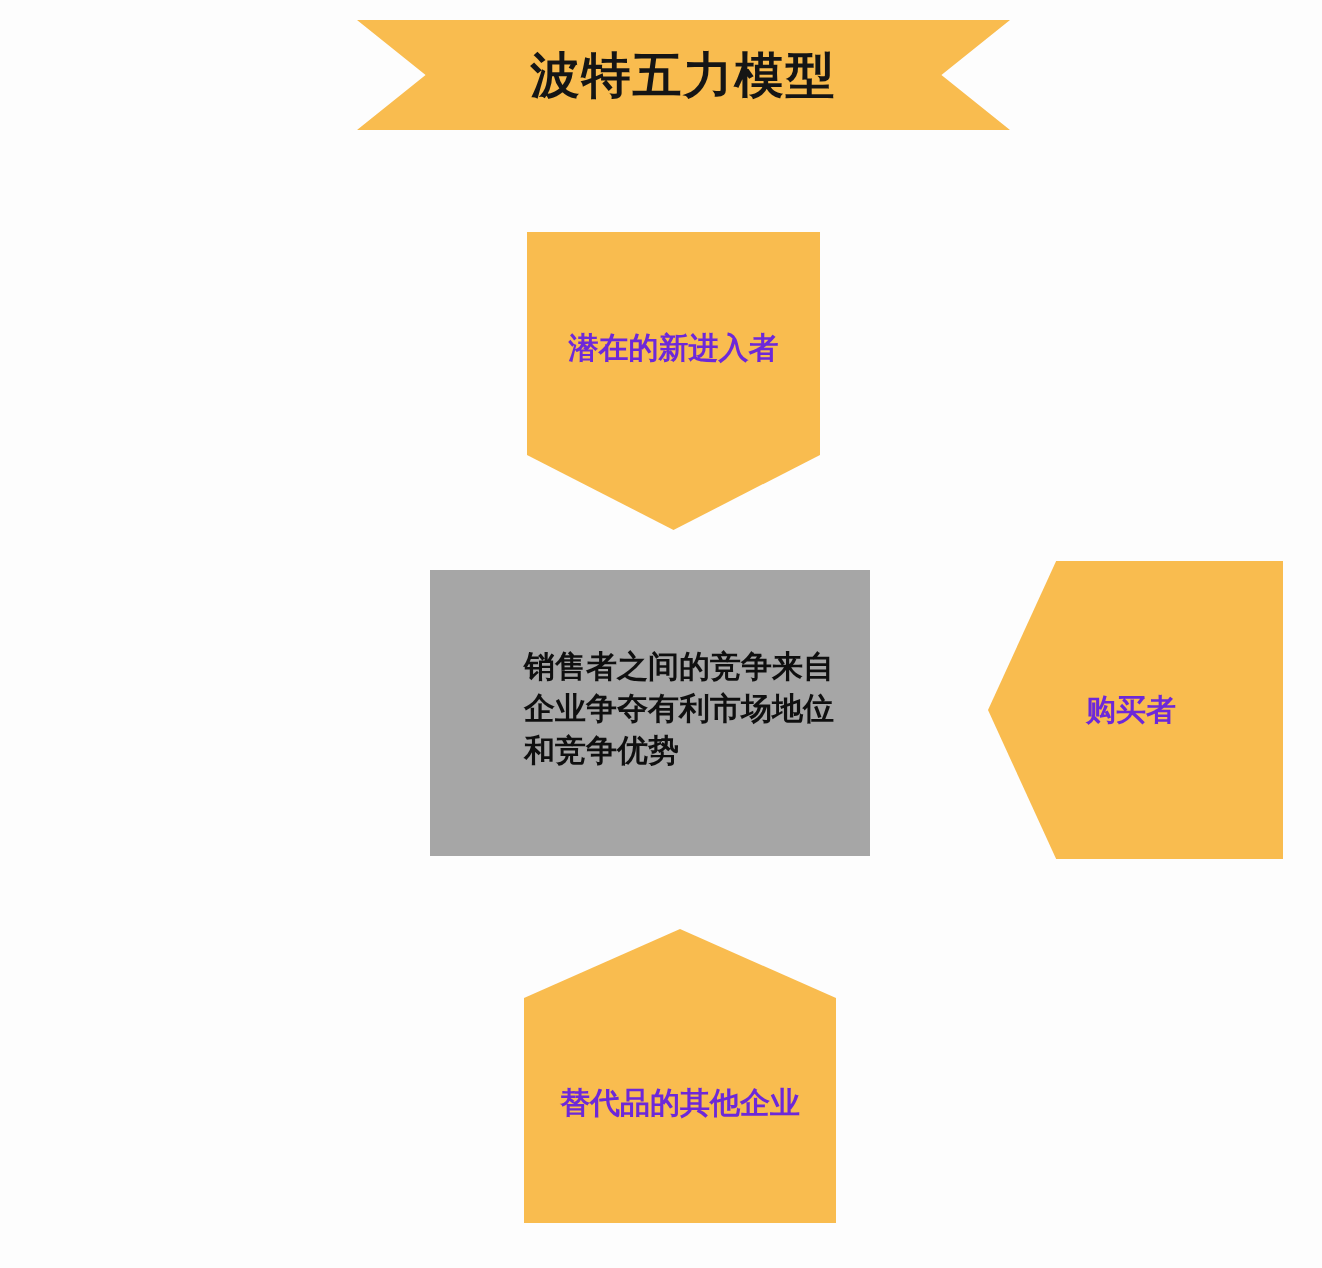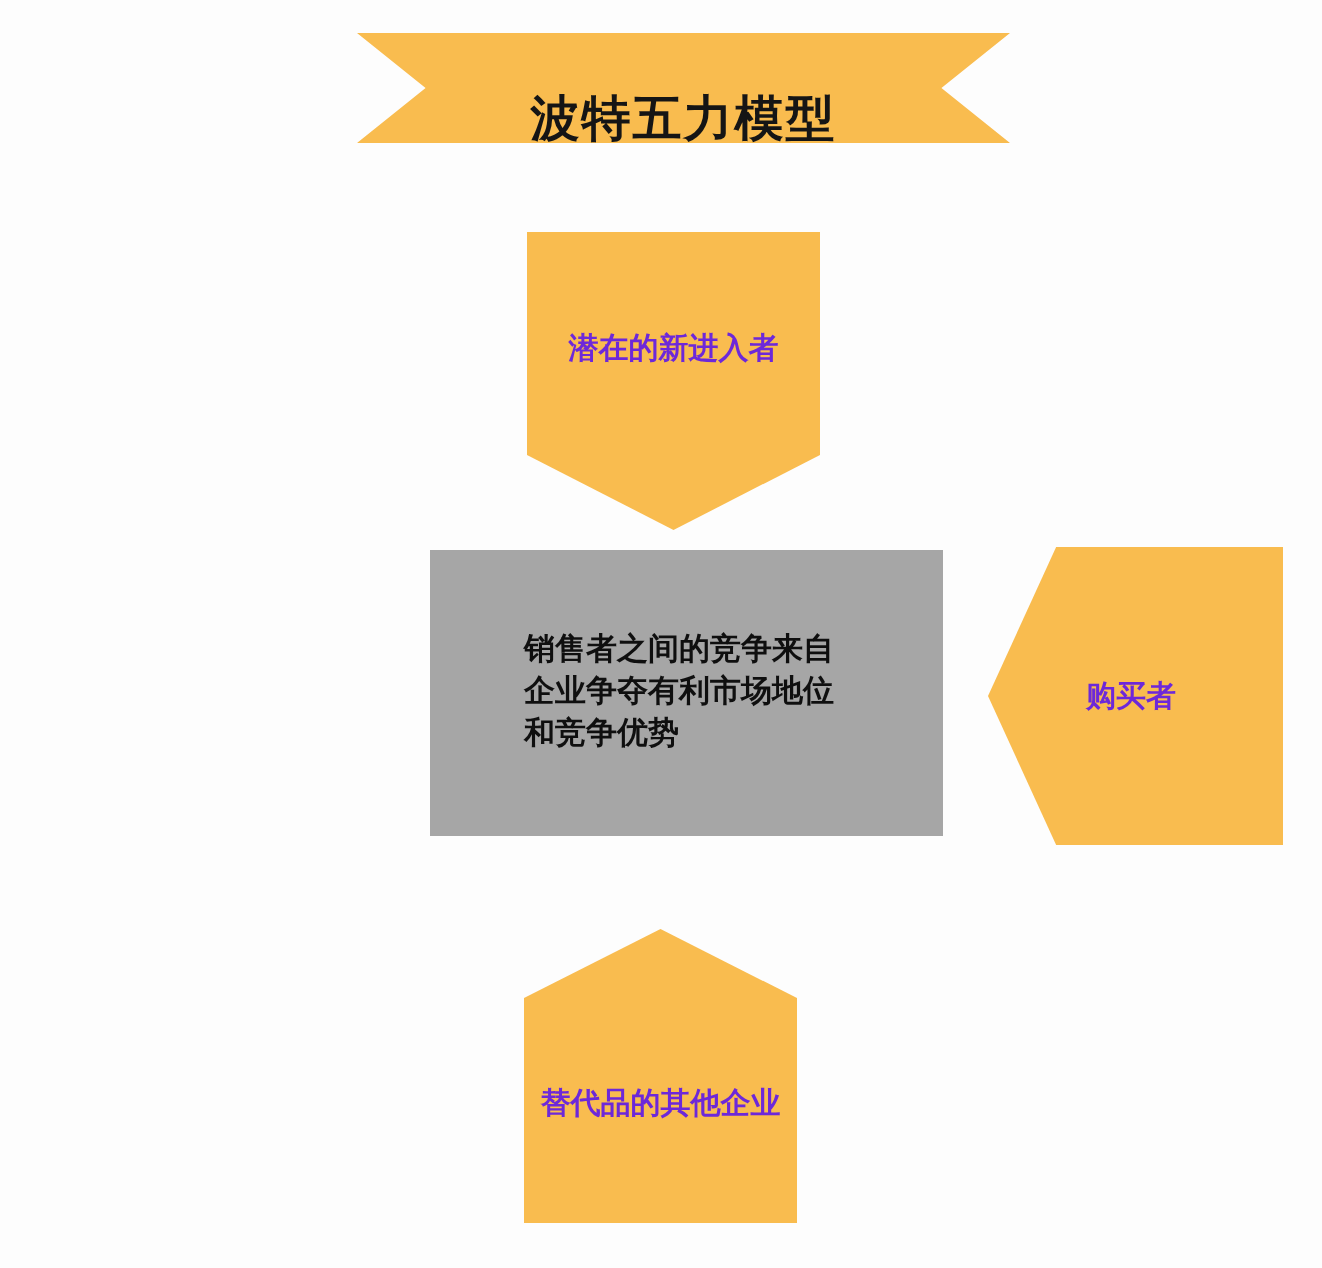--- a/index.html
+++ b/index.html
@@ -16,28 +16,28 @@
     width: 1322px;
     height: 1268px;
     background: #fdfdfd;
     overflow: hidden;
   }
 
   
   .banner {
     position: absolute;
     left: 357px;
-    top: 33px;
+    top: 20px;
     width: 653px;
     height: 110px;
     background: #f9bc4f;
     -webkit-clip-path: polygon(0% 0%, 100% 0%, 89.5% 50%, 100% 100%, 0% 100%, 10.5% 50%);
     clip-path: polygon(0% 0%, 100% 0%, 89.5% 50%, 100% 100%, 0% 100%, 10.5% 50%);
     display: flex;
-    align-items: flex-end;
+    align-items: center;
     justify-content: center;
   }
   .banner-text {
     font-size: 49px;
     font-weight: 600;
     color: #151515;
     letter-spacing: 2px;
     line-height: 1;
     white-space: nowrap;
   }
@@ -82,55 +82,56 @@
     clip-path: polygon(0% 0%, 76.9% 0%, 100% 50%, 76.9% 100%, 0% 100%);
   }
   #node-left .node-label {
     left: 58px;
     top: 131px;
   }
 
   
   #node-right {
     left: 988px;
-    top: 547px;
+    top: 561px;
     width: 295px;
     height: 298px;
     -webkit-clip-path: polygon(23.1% 0%, 100% 0%, 100% 100%, 23.1% 100%, 0% 50%);
     clip-path: polygon(23.1% 0%, 100% 0%, 100% 100%, 23.1% 100%, 0% 50%);
   }
   #node-right .node-label {
     left: 98px;
     top: 131px;
   }
 
   
   #node-bottom {
     left: 524px;
     top: 929px;
-    width: 273px;
+    width: 312px;
     height: 294px;
     -webkit-clip-path: polygon(50% 0%, 100% 23.5%, 100% 100%, 0% 100%, 0% 23.5%);
     clip-path: polygon(50% 0%, 100% 23.5%, 100% 100%, 0% 100%, 0% 23.5%);
   }
   #node-bottom .node-label {
     left: 0;
     right: 0;
     top: 156px;
     text-align: center;
   }
 
   
   #node-center {
     position: absolute;
     left: 430px;
-    top: 550px;
-    width: 513px;
+    top: 570px;
+    width: 440px;
     height: 286px;
     background: #a6a6a6;
+    font-family: Liberation Mono, monospace;
   }
   #center-text {
     position: absolute;
     left: 94px;
     top: 78px;
     color: #0f0f0f;
     font-size: 31px;
     font-weight: 600;
     line-height: 1.36;
     white-space: pre-line;

